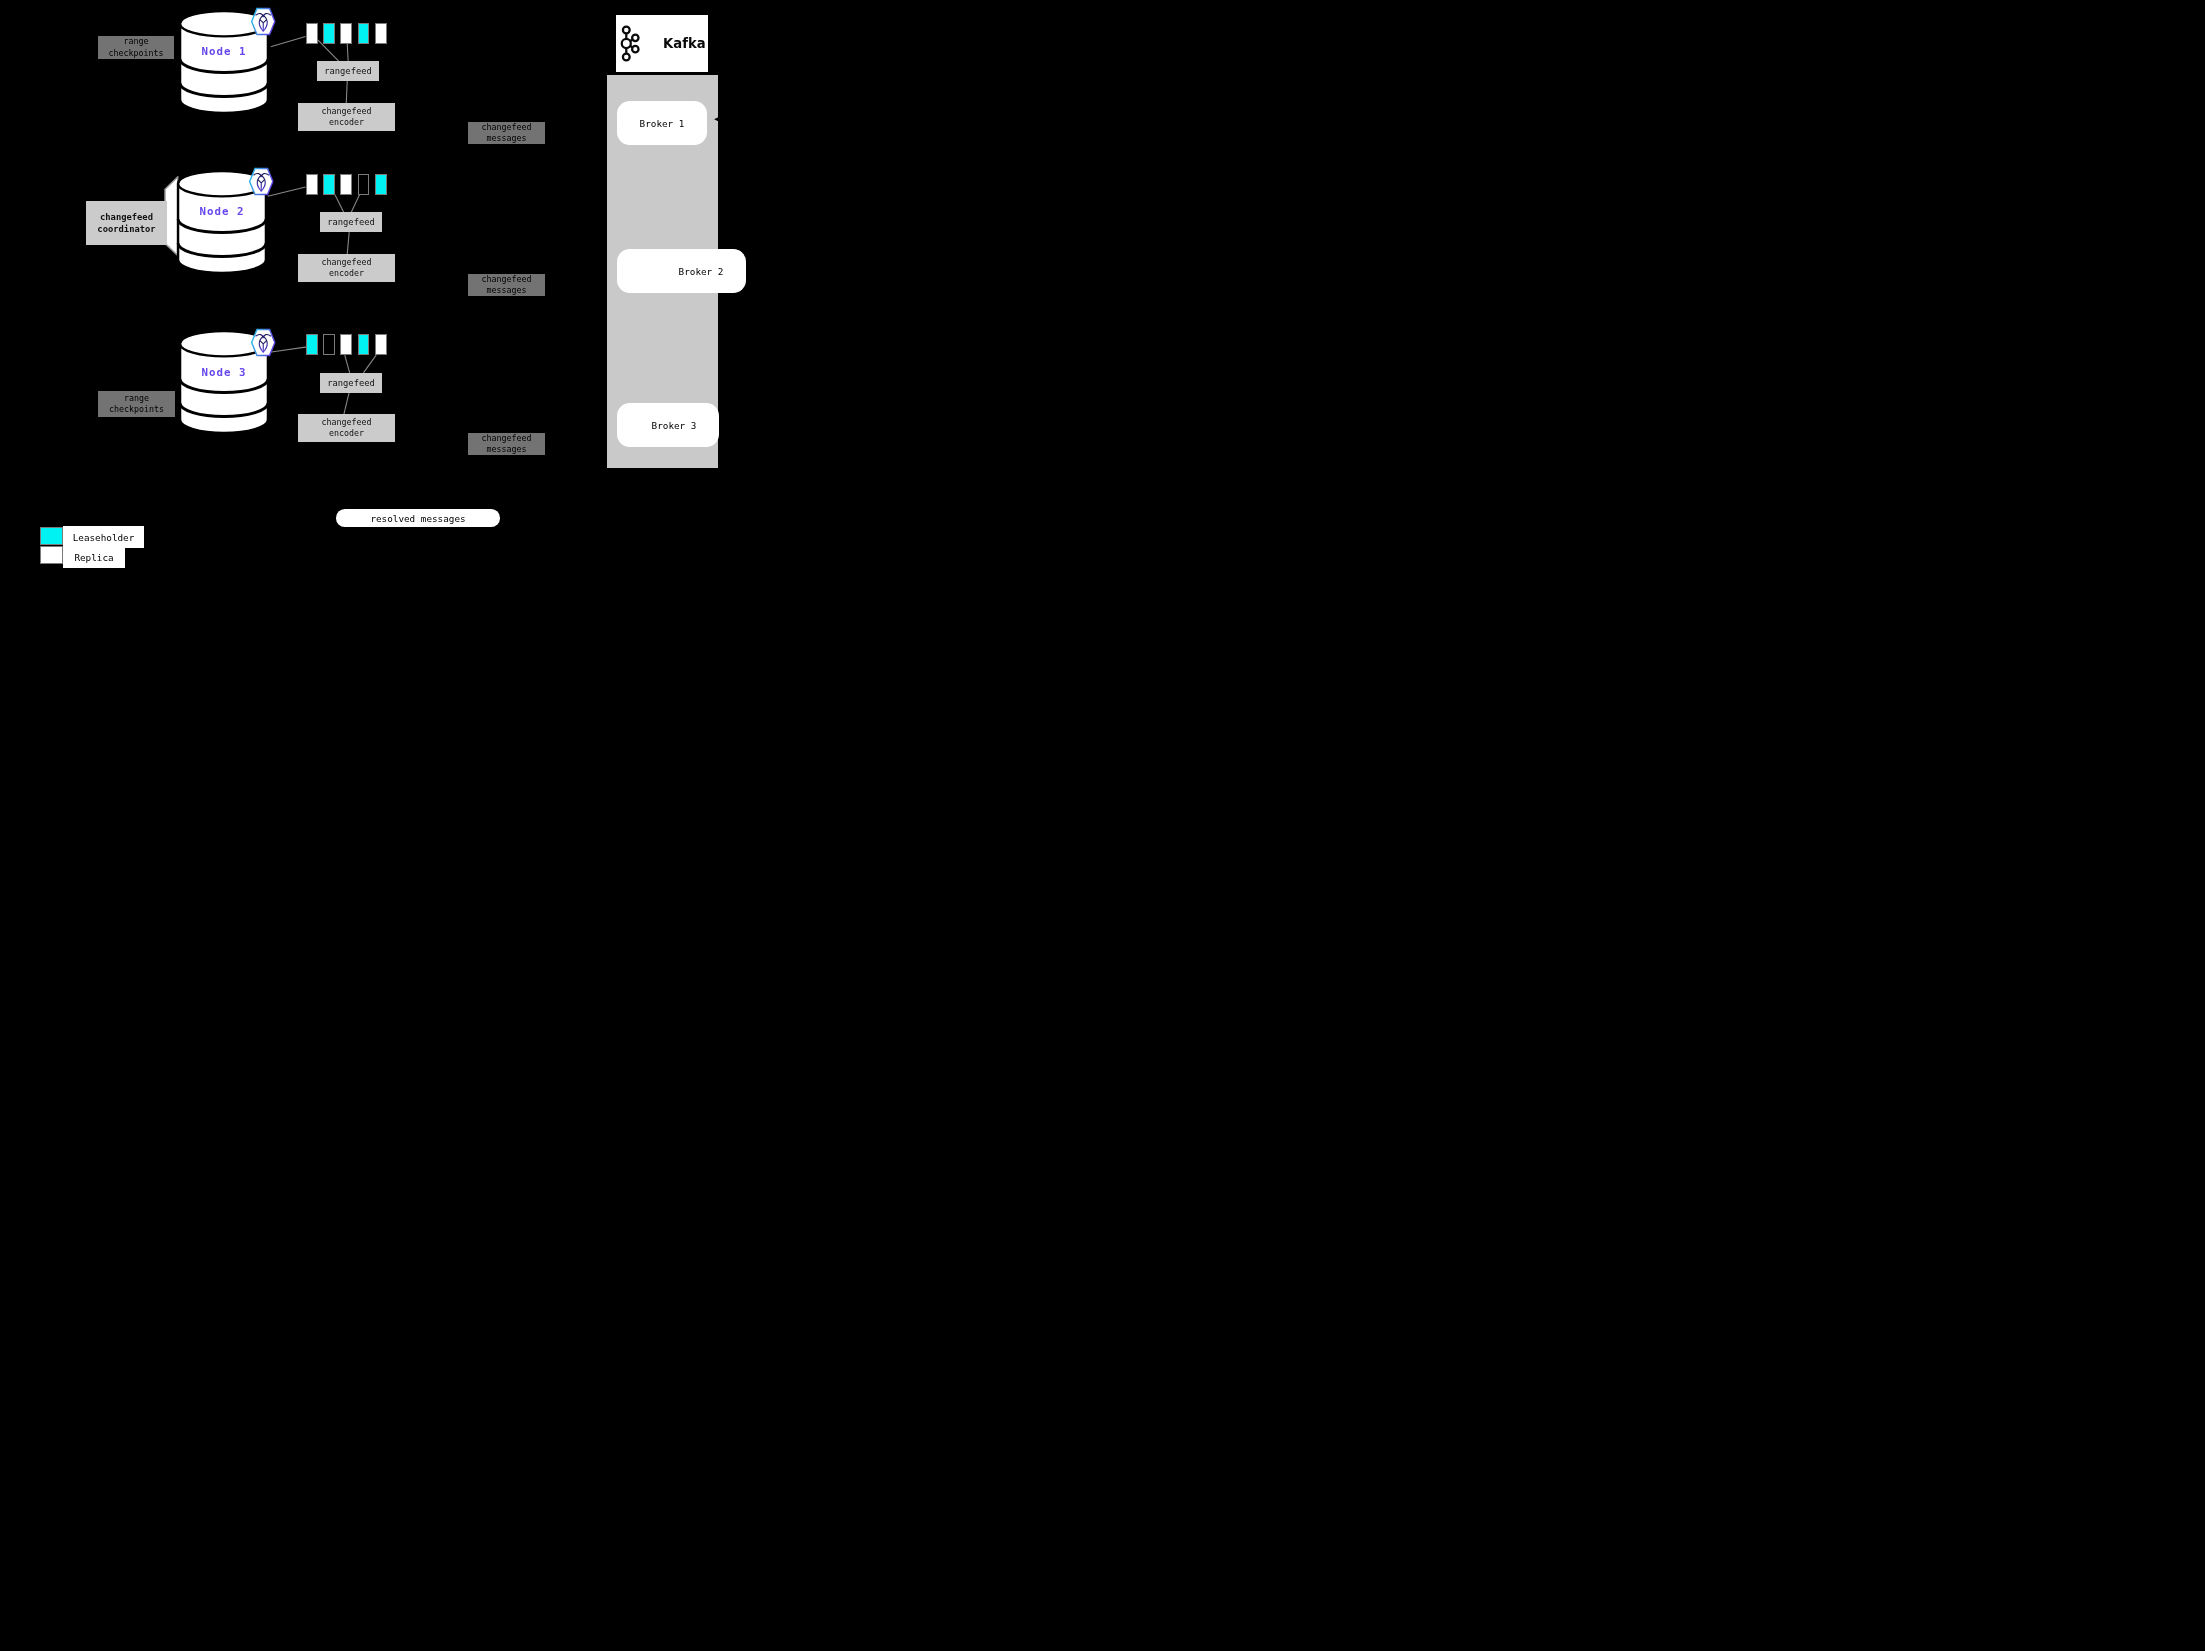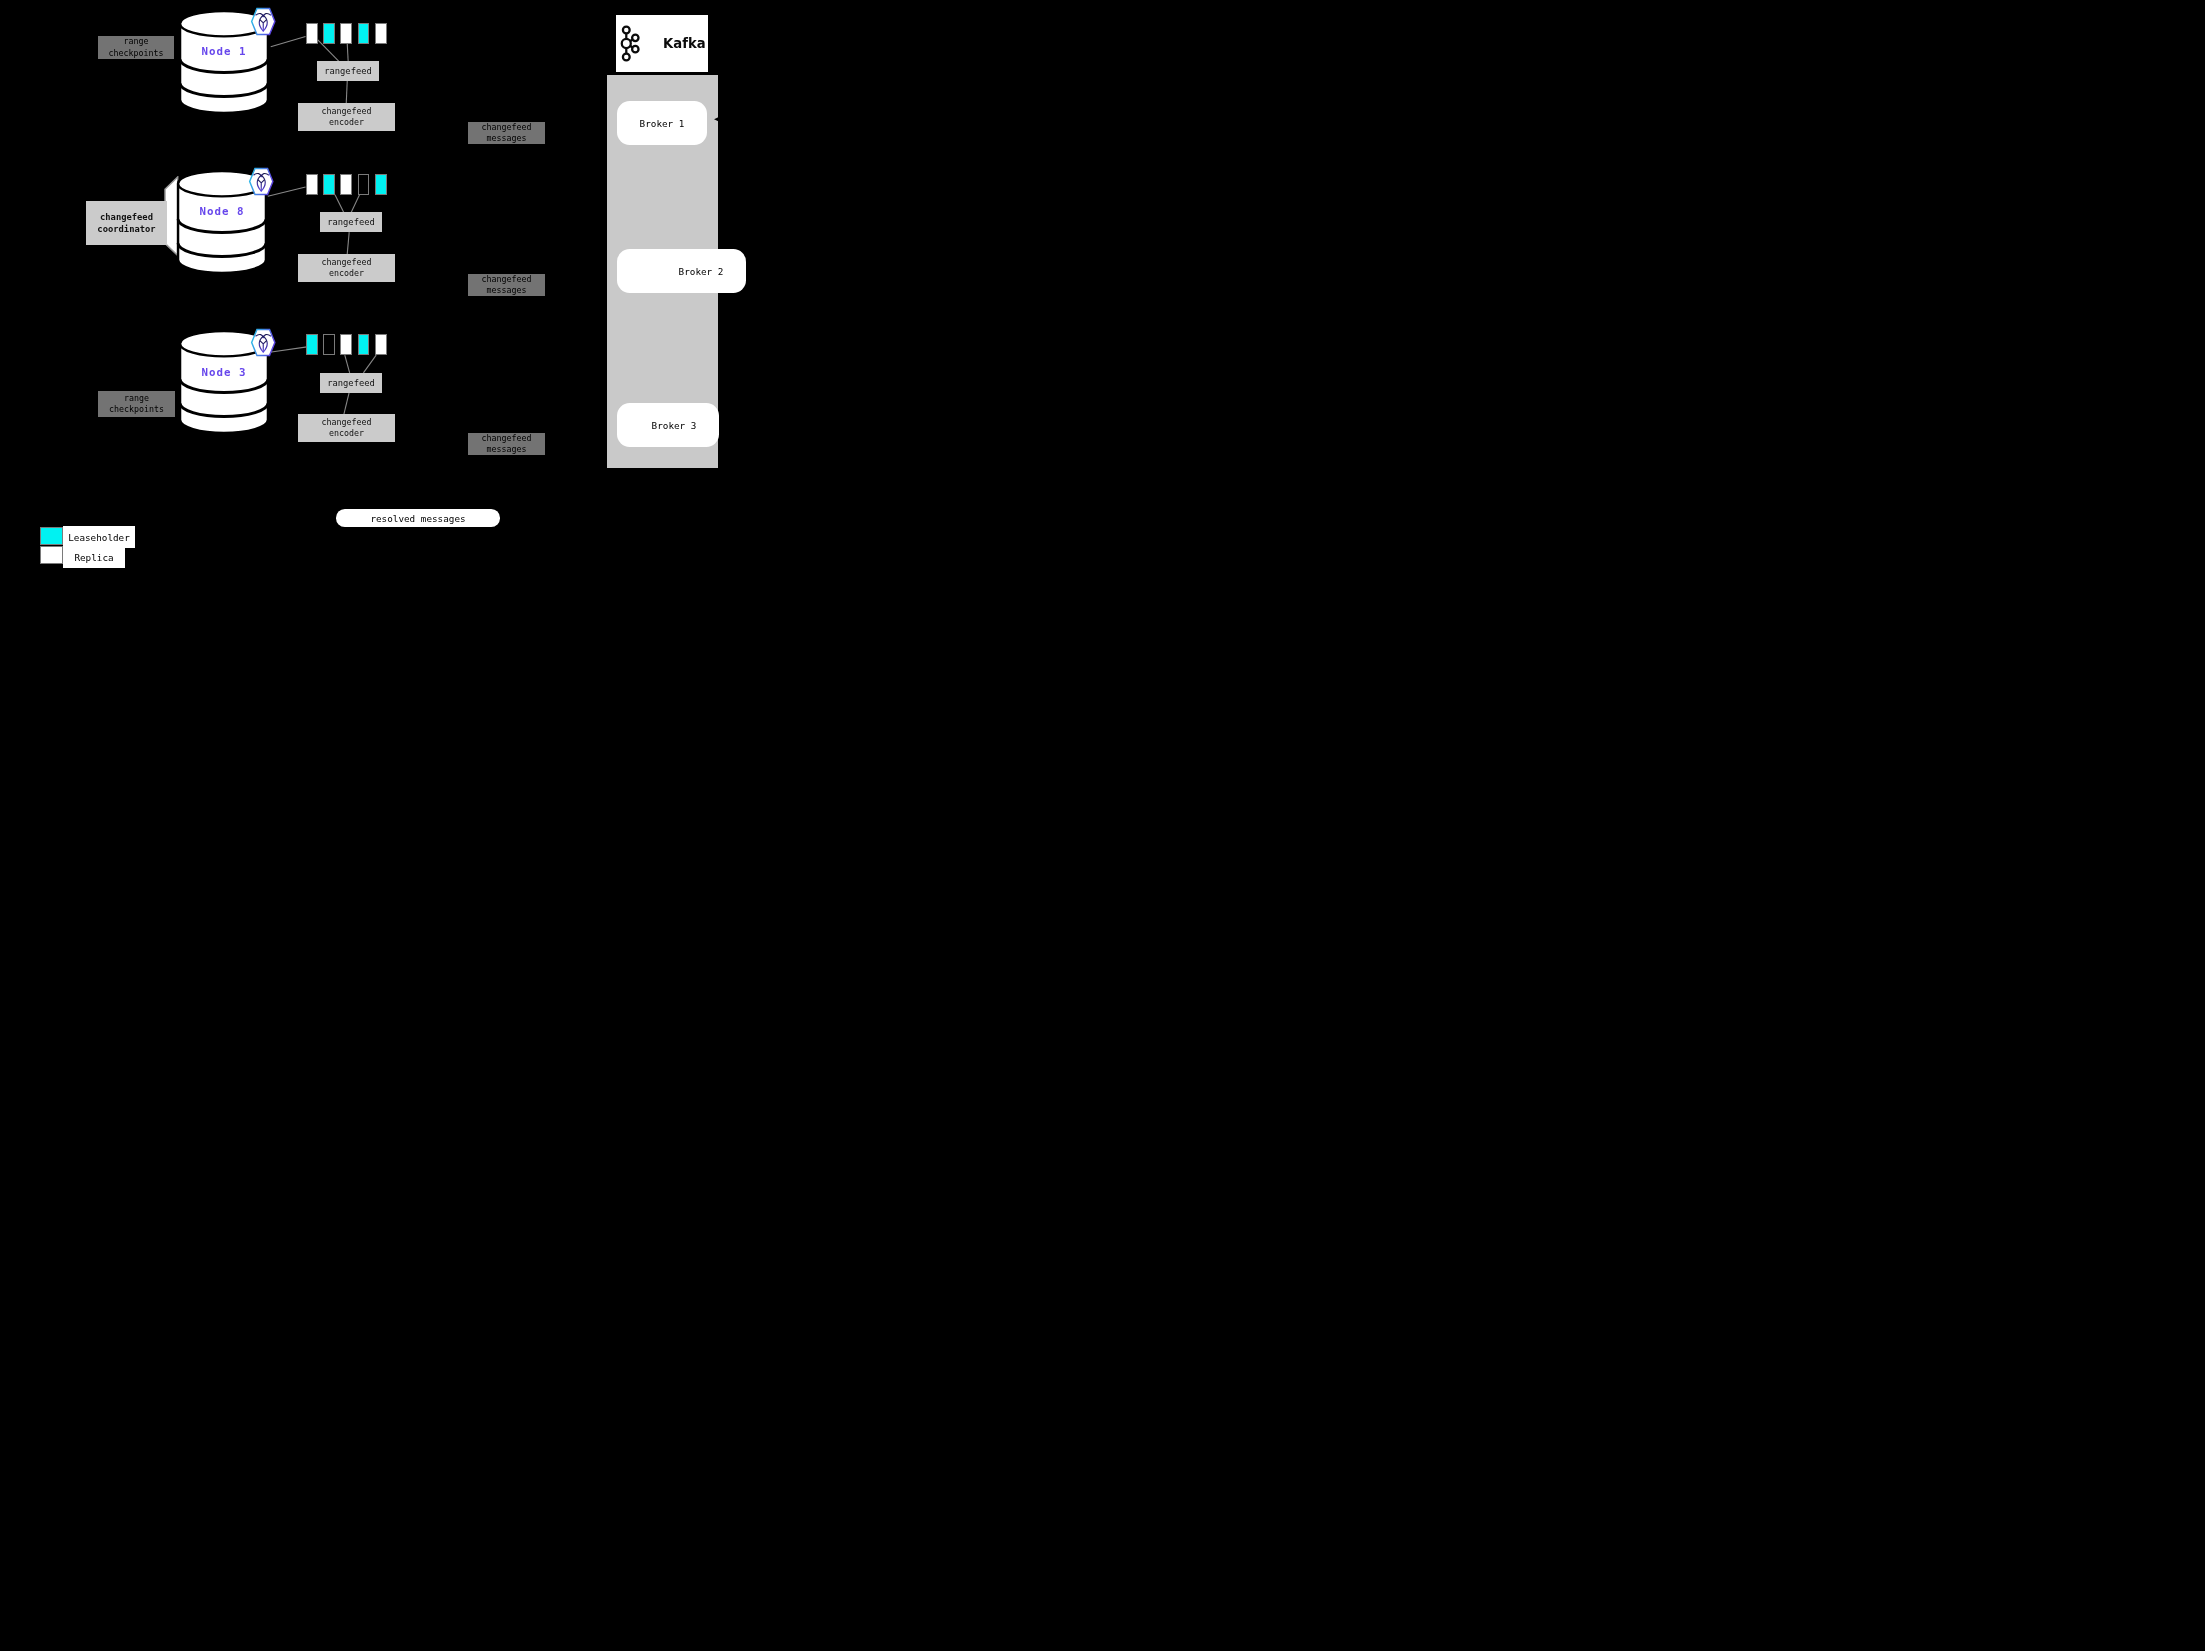--- a/index.html
+++ b/index.html
@@ -93,21 +93,21 @@
     <path d="M4,152 A90,27 0 0 0 184,152" stroke="#000" stroke-width="6" fill="none"></path>
   </svg>
   <div class="abs nodelabel" style="left:178px;top:45px;">Node 1</div>
 
   <svg class="abs cyl" style="left:176px;top:169px;" width="92" height="105" viewBox="0 0 188 215">
     <path d="M4,30 L4,186 A90,27 0 0 0 184,186 L184,30" fill="#fff" stroke="#000" stroke-width="5"></path>
     <ellipse cx="94" cy="30" rx="90" ry="26" fill="#fff" stroke="#000" stroke-width="5"></ellipse>
     <path d="M4,103 A90,27 0 0 0 184,103" stroke="#000" stroke-width="6" fill="none"></path>
     <path d="M4,152 A90,27 0 0 0 184,152" stroke="#000" stroke-width="6" fill="none"></path>
   </svg>
-  <div class="abs nodelabel" style="left:176px;top:205px;">Node 8</div>
+  <div class="abs nodelabel" style="left:176px;top:205px;">Node 2</div>
 
   <svg class="abs cyl" style="left:178px;top:329px;" width="92" height="105" viewBox="0 0 188 215">
     <path d="M4,30 L4,186 A90,27 0 0 0 184,186 L184,30" fill="#fff" stroke="#000" stroke-width="5"></path>
     <ellipse cx="94" cy="30" rx="90" ry="26" fill="#fff" stroke="#000" stroke-width="5"></ellipse>
     <path d="M4,103 A90,27 0 0 0 184,103" stroke="#000" stroke-width="6" fill="none"></path>
     <path d="M4,152 A90,27 0 0 0 184,152" stroke="#000" stroke-width="6" fill="none"></path>
   </svg>
   <div class="abs nodelabel" style="left:178px;top:366px;">Node 3</div>
 
   <svg class="abs hex" style="left:250px;top:7.4px;" width="26.5" height="29" viewBox="0 0 54 60">
@@ -223,17 +223,17 @@
   <div class="abs broker" style="left:617px;top:403px;width:90px;height:44px;padding-left:12px;">Broker 3</div>
 
   <svg id="arrowlayer" width="769" height="576" viewBox="0 0 1568 1174">
     <polygon points="1456,243 1473,235 1473,251" fill="#000"></polygon>
   </svg>
 
   <div class="abs pill" style="left:336px;top:509px;width:164px;height:18px;">resolved messages</div>
 
   <div class="abs sq leaseholder" style="left:40px;top:527px;width:22.6px;height:18px;z-index:3;"></div>
   <div class="abs sq replica" style="left:40px;top:546px;width:22.6px;height:18px;z-index:3;"></div>
-  <div class="abs legendlab" style="left:63px;top:526px;width:72px;height:22px;">Leaseholder</div>
+  <div class="abs legendlab" style="left:63px;top:526px;width:81px;height:22px;">Leaseholder</div>
   <div class="abs legendlab" style="left:63px;top:548px;width:62px;height:19.6px;">Replica</div>
 
 </div>
 
 
 </body></html>

